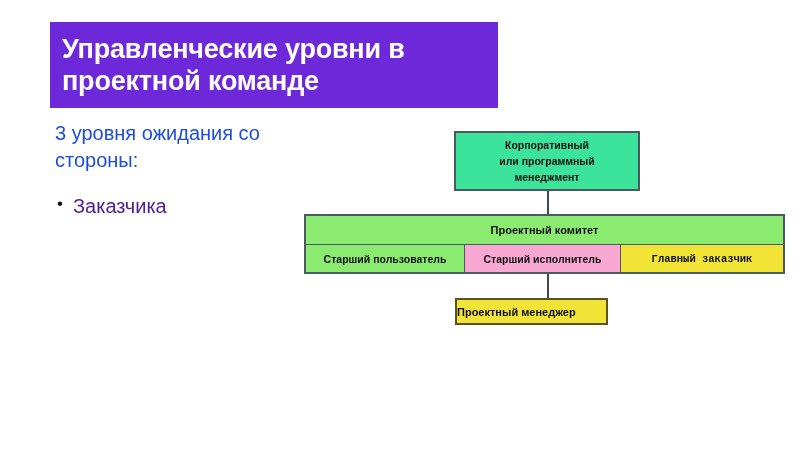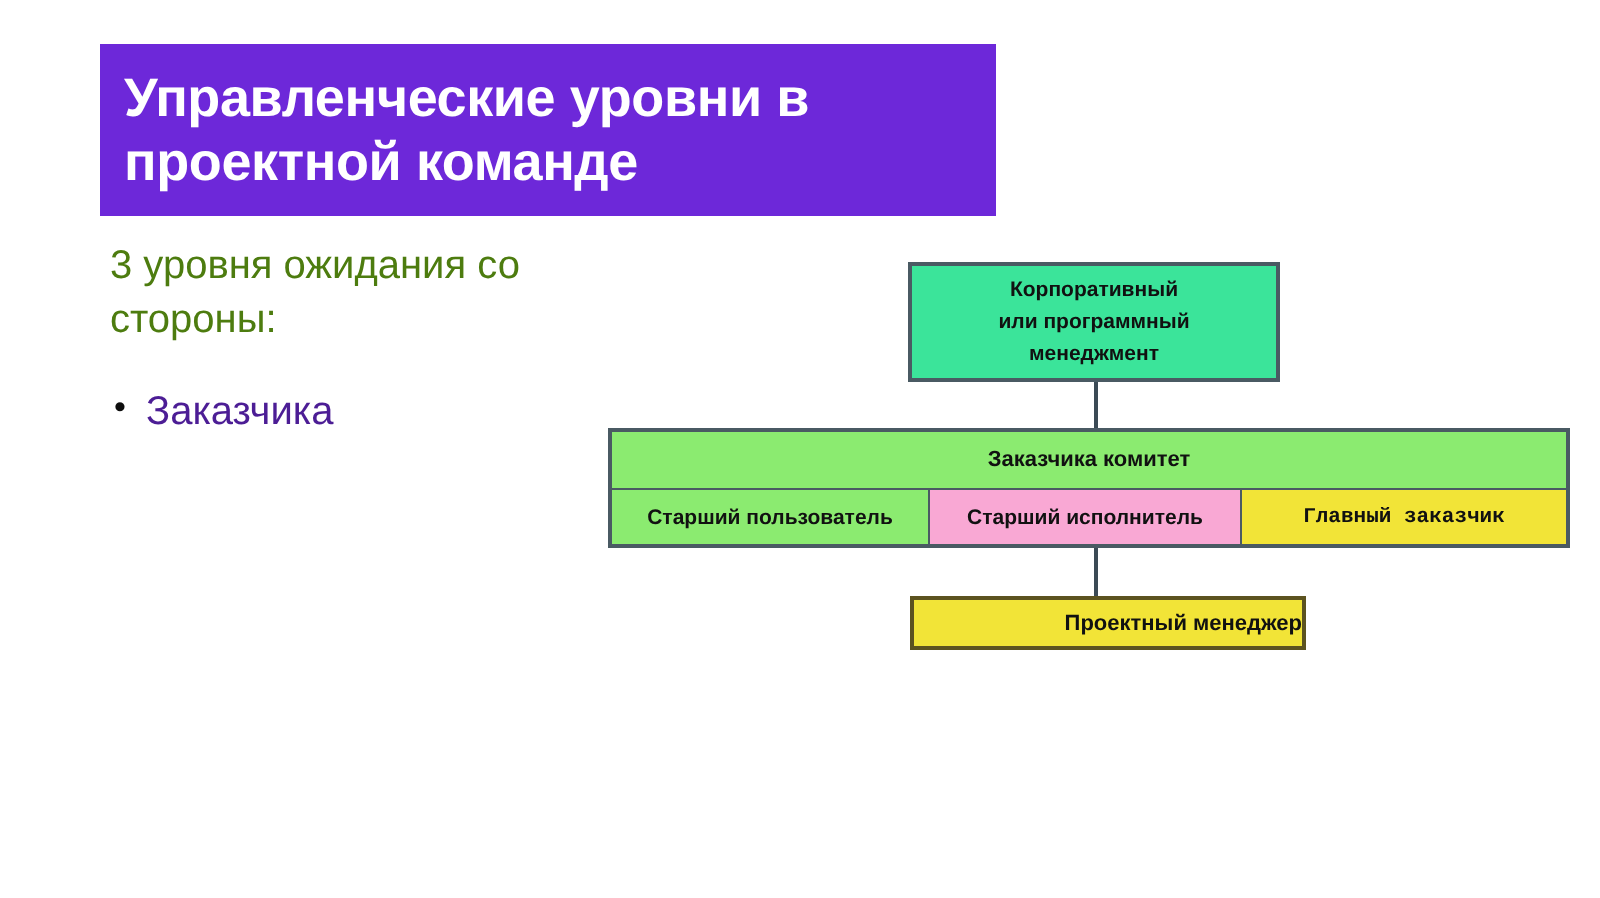--- a/index.html
+++ b/index.html
@@ -47,21 +47,21 @@
   
   #left-column {
     position: absolute;
     left: 55px;
     top: 120px;
     width: 215px;
   }
   #lead-text {
     font-size: 20px;
     line-height: 1.33;
-    color: #4d7c0f;
+    color: #1d4ed8;
     white-space: pre-line;
     font-weight: normal;
   }
   #bullet-list {
     margin: 20px 0 0 0;
     padding: 0;
     list-style: none;
   }
   #bullet-list li {
     font-size: 20px;
@@ -176,28 +176,28 @@
   #cell-executive {
     flex: 1;
     background: #F2E437;
     font-family: Liberation Mono, monospace;
   }
 
   #box-manager {
     position: absolute;
     left: 455px;
     top: 286px;
-    width: 198px;
+    width: 153px;
     height: 27px;
     background: #F2E437;
     border: 2px solid #5c5320;
     box-sizing: border-box;
     display: flex;
     align-items: center;
-    justify-content: flex-end;
+    justify-content: flex-start;
   }
   #box-manager .label {
     font-size: 11px;
     font-weight: bold;
     color: #111111;
   }
 </style>
 </head>
 <body>
 
@@ -219,21 +219,21 @@
     <div class="conn" style="left:547px; top:179px; height:23px;"></div>
 
     <div id="box-corporate">
       <span class="label">Корпоративный
 или программный
 менеджмент</span>
     </div>
 
     <div id="committee-table">
       <div id="committee-header">
-        <span class="label">Заказчика комитет</span>
+        <span class="label">Проектный комитет</span>
       </div>
       <div id="committee-row">
         <div class="cell" id="cell-senior-user">
           <span class="label">Старший пользователь</span>
         </div>
         <div class="cell" id="cell-senior-supplier">
           <span class="label">Старший исполнитель</span>
         </div>
         <div class="cell" id="cell-executive">
           <span class="label">Главный заказчик</span>

